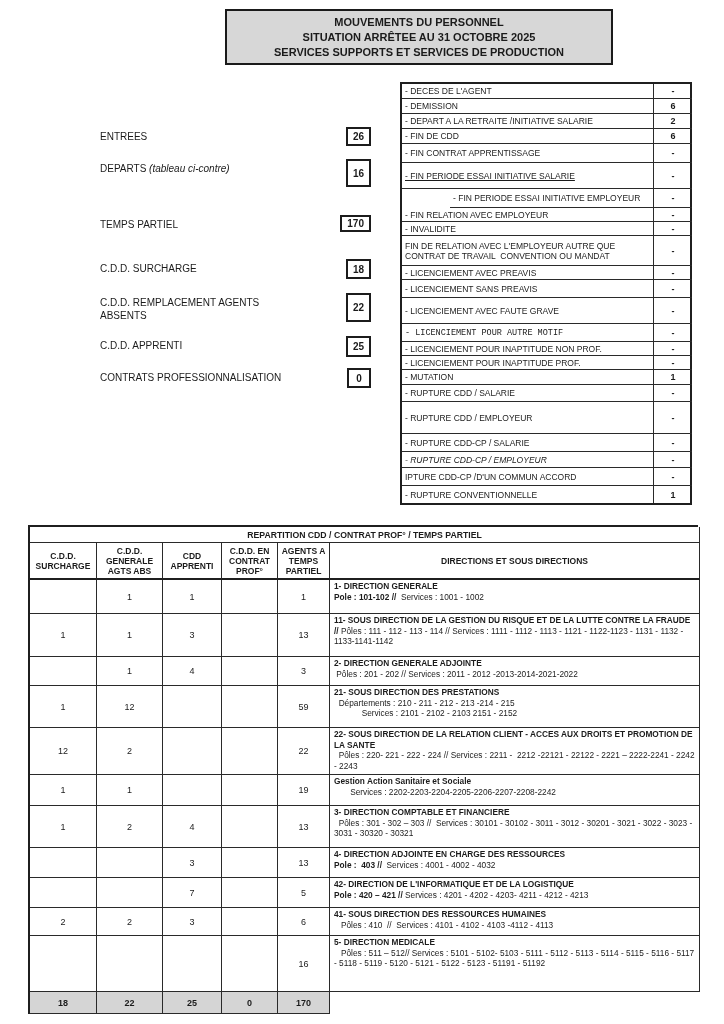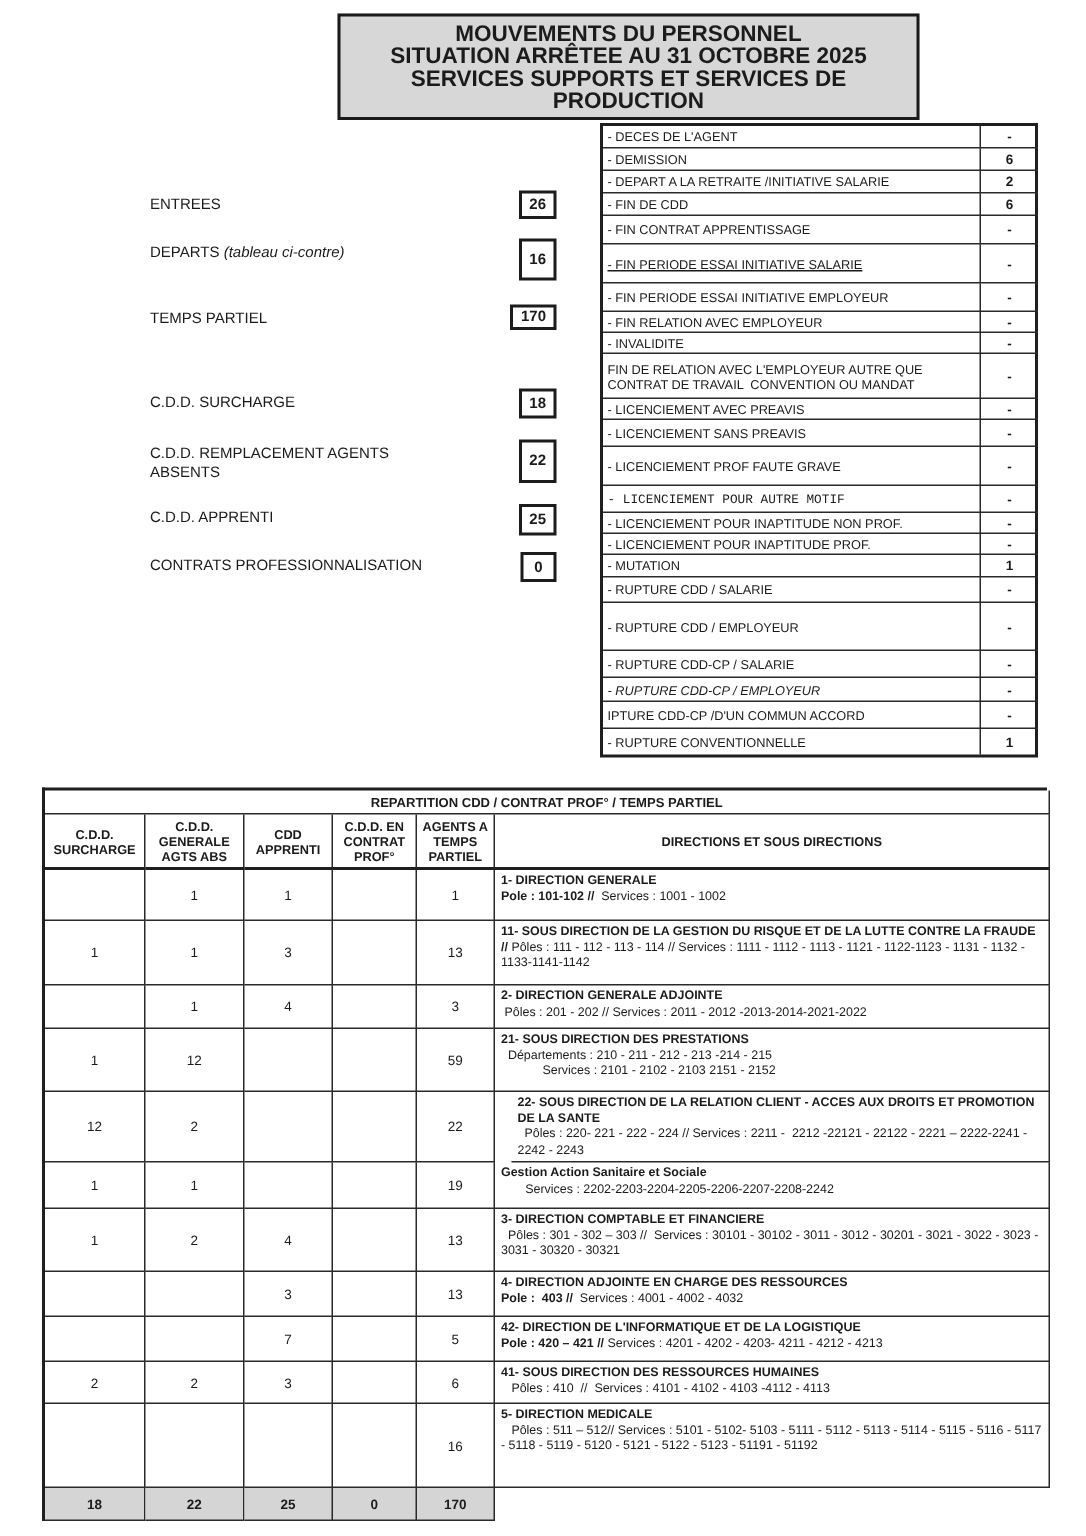--- a/index.html
+++ b/index.html
@@ -4,21 +4,21 @@
 <style>
   html,body { margin:0; padding:0; background:#ffffff; }
   .page {
     position:relative; width:724px; height:1024px; background:#ffffff;
     font-family:"Liberation Sans", sans-serif; color:#1b1b1b; overflow:hidden;
   }
   
   .title-box {
     position:absolute; left:225px; top:9px; width:380px;
     background:#d7d7d7; border:2px solid #1a1a1a;
-    text-align:center; font-weight:bold; font-size:15px; line-height:15px;
+    text-align:center; font-weight:bold; font-size:11px; line-height:15px;
     padding:4px 2px 3px 2px;
   }
   
   .summary-item { position:absolute; left:100px; width:271px; }
   .sum-label { width:182px; font-size:10px; line-height:13px; }
   .sum-note  { font-style:italic; }
   .sum-box {
     position:absolute; right:0; top:-3px; min-width:24px; padding:0 5px;
     border:2px solid #1c1c1c; font-weight:bold; font-size:10px;
     display:flex; align-items:center; justify-content:center; box-sizing:border-box;
@@ -83,21 +83,21 @@
 
   <div id="summary">
       <div class="summary-item" style="top: 130px;">
         <div class="sum-label"><span>ENTREES</span></div>
         <div class="sum-box" style="height: 19px;">26</div>
       </div>
       <div class="summary-item" style="top: 162px;">
         <div class="sum-label"><span>DEPARTS</span><span class="sum-note"> (tableau ci-contre)</span></div>
         <div class="sum-box" style="height: 28px;">16</div>
       </div>
-      <div class="summary-item" style="top: 206px;">
+      <div class="summary-item" style="top: 218px;">
         <div class="sum-label"><span>TEMPS PARTIEL</span></div>
         <div class="sum-box" style="height: 17px;">170</div>
       </div>
       <div class="summary-item" style="top: 262px;">
         <div class="sum-label"><span>C.D.D. SURCHARGE</span></div>
         <div class="sum-box" style="height: 20px;">18</div>
       </div>
       <div class="summary-item" style="top: 296px;">
         <div class="sum-label"><span>C.D.D. REMPLACEMENT AGENTS ABSENTS</span></div>
         <div class="sum-box" style="height: 29px;">22</div>
@@ -118,33 +118,33 @@
       <div class="dep-lbl" style="min-height: 15px;">- DEMISSION</div>
       <div class="dep-val" style="min-height: 15px;">6</div>
       <div class="dep-lbl" style="min-height: 15px;">- DEPART A LA RETRAITE /INITIATIVE SALARIE</div>
       <div class="dep-val" style="min-height: 15px;">2</div>
       <div class="dep-lbl" style="min-height: 15px;">- FIN DE CDD</div>
       <div class="dep-val" style="min-height: 15px;">6</div>
       <div class="dep-lbl" style="min-height: 19px;">- FIN CONTRAT APPRENTISSAGE</div>
       <div class="dep-val" style="min-height: 19px;">-</div>
       <div class="dep-lbl" style="min-height: 26px; text-decoration: underline;">- FIN PERIODE ESSAI INITIATIVE SALARIE</div>
       <div class="dep-val" style="min-height: 26px;">-</div>
-      <div class="dep-lbl" style="min-height: 19px;">- FIN PERIODE ESSAI INITIATIVE EMPLOYEUR</div>
+      <div class="dep-lbl" style="min-height: 19px; margin-left: 48px;">- FIN PERIODE ESSAI INITIATIVE EMPLOYEUR</div>
       <div class="dep-val" style="min-height: 19px;">-</div>
       <div class="dep-lbl" style="min-height: 14px;">- FIN RELATION AVEC EMPLOYEUR</div>
       <div class="dep-val" style="min-height: 14px;">-</div>
       <div class="dep-lbl" style="min-height: 14px;">- INVALIDITE</div>
       <div class="dep-val" style="min-height: 14px;">-</div>
       <div class="dep-lbl" style="min-height: 30px;">FIN DE RELATION AVEC L'EMPLOYEUR AUTRE QUE CONTRAT DE TRAVAIL  CONVENTION OU MANDAT</div>
       <div class="dep-val" style="min-height: 30px;">-</div>
       <div class="dep-lbl" style="min-height: 14px;">- LICENCIEMENT AVEC PREAVIS</div>
       <div class="dep-val" style="min-height: 14px;">-</div>
       <div class="dep-lbl" style="min-height: 18px;">- LICENCIEMENT SANS PREAVIS</div>
       <div class="dep-val" style="min-height: 18px;">-</div>
-      <div class="dep-lbl" style="min-height: 26px;">- LICENCIEMENT PROF FAUTE GRAVE</div>
+      <div class="dep-lbl" style="min-height: 26px;">- LICENCIEMENT AVEC FAUTE GRAVE</div>
       <div class="dep-val" style="min-height: 26px;">-</div>
       <div class="dep-lbl" style="min-height: 18px; font-family: Liberation Mono, monospace;">- LICENCIEMENT POUR AUTRE MOTIF</div>
       <div class="dep-val" style="min-height: 18px;">-</div>
       <div class="dep-lbl" style="min-height: 14px;">- LICENCIEMENT POUR INAPTITUDE NON PROF.</div>
       <div class="dep-val" style="min-height: 14px;">-</div>
       <div class="dep-lbl" style="min-height: 14px;">- LICENCIEMENT POUR INAPTITUDE PROF.</div>
       <div class="dep-val" style="min-height: 14px;">-</div>
       <div class="dep-lbl" style="min-height: 15px;">- MUTATION</div>
       <div class="dep-val" style="min-height: 15px;">1</div>
       <div class="dep-lbl" style="min-height: 17px;">- RUPTURE CDD / SALARIE</div>
@@ -191,21 +191,21 @@
       <div class="rep-cell" style="min-height: 42px;">12</div>
       <div class="rep-cell" style="min-height: 42px;"></div>
       <div class="rep-cell" style="min-height: 42px;"></div>
       <div class="rep-cell" style="min-height: 42px;">59</div>
       <div class="rep-cell rep-dir" style="min-height: 42px;"><span class="b">21- SOUS DIRECTION DES PRESTATIONS</span><div class="ln"><span>  Départements : 210 - 211 - 212 - 213 -214 - 215</span></div><div class="ln"><span>            Services : 2101 - 2102 - 2103 2151 - 2152</span></div></div>
       <div class="rep-cell" style="min-height: 47px;">12</div>
       <div class="rep-cell" style="min-height: 47px;">2</div>
       <div class="rep-cell" style="min-height: 47px;"></div>
       <div class="rep-cell" style="min-height: 47px;"></div>
       <div class="rep-cell" style="min-height: 47px;">22</div>
-      <div class="rep-cell rep-dir" style="min-height: 47px; margin-left: 11px;"><span class="b">22- SOUS DIRECTION DE LA RELATION CLIENT - ACCES AUX DROITS ET PROMOTION DE LA SANTE</span><div class="ln"><span>  Pôles : 220- 221 - 222 - 224 // Services : 2211 -  2212 -22121 - 22122 - 2221 – 2222-2241 - 2242 - 2243</span></div></div>
+      <div class="rep-cell rep-dir" style="min-height: 47px;"><span class="b">22- SOUS DIRECTION DE LA RELATION CLIENT - ACCES AUX DROITS ET PROMOTION DE LA SANTE</span><div class="ln"><span>  Pôles : 220- 221 - 222 - 224 // Services : 2211 -  2212 -22121 - 22122 - 2221 – 2222-2241 - 2242 - 2243</span></div></div>
       <div class="rep-cell" style="min-height: 31px;">1</div>
       <div class="rep-cell" style="min-height: 31px;">1</div>
       <div class="rep-cell" style="min-height: 31px;"></div>
       <div class="rep-cell" style="min-height: 31px;"></div>
       <div class="rep-cell" style="min-height: 31px;">19</div>
       <div class="rep-cell rep-dir" style="min-height: 31px;"><span class="b">Gestion Action Sanitaire et Sociale</span><div class="ln"><span>       Services : 2202-2203-2204-2205-2206-2207-2208-2242</span></div></div>
       <div class="rep-cell" style="min-height: 42px;">1</div>
       <div class="rep-cell" style="min-height: 42px;">2</div>
       <div class="rep-cell" style="min-height: 42px;">4</div>
       <div class="rep-cell" style="min-height: 42px;"></div>

